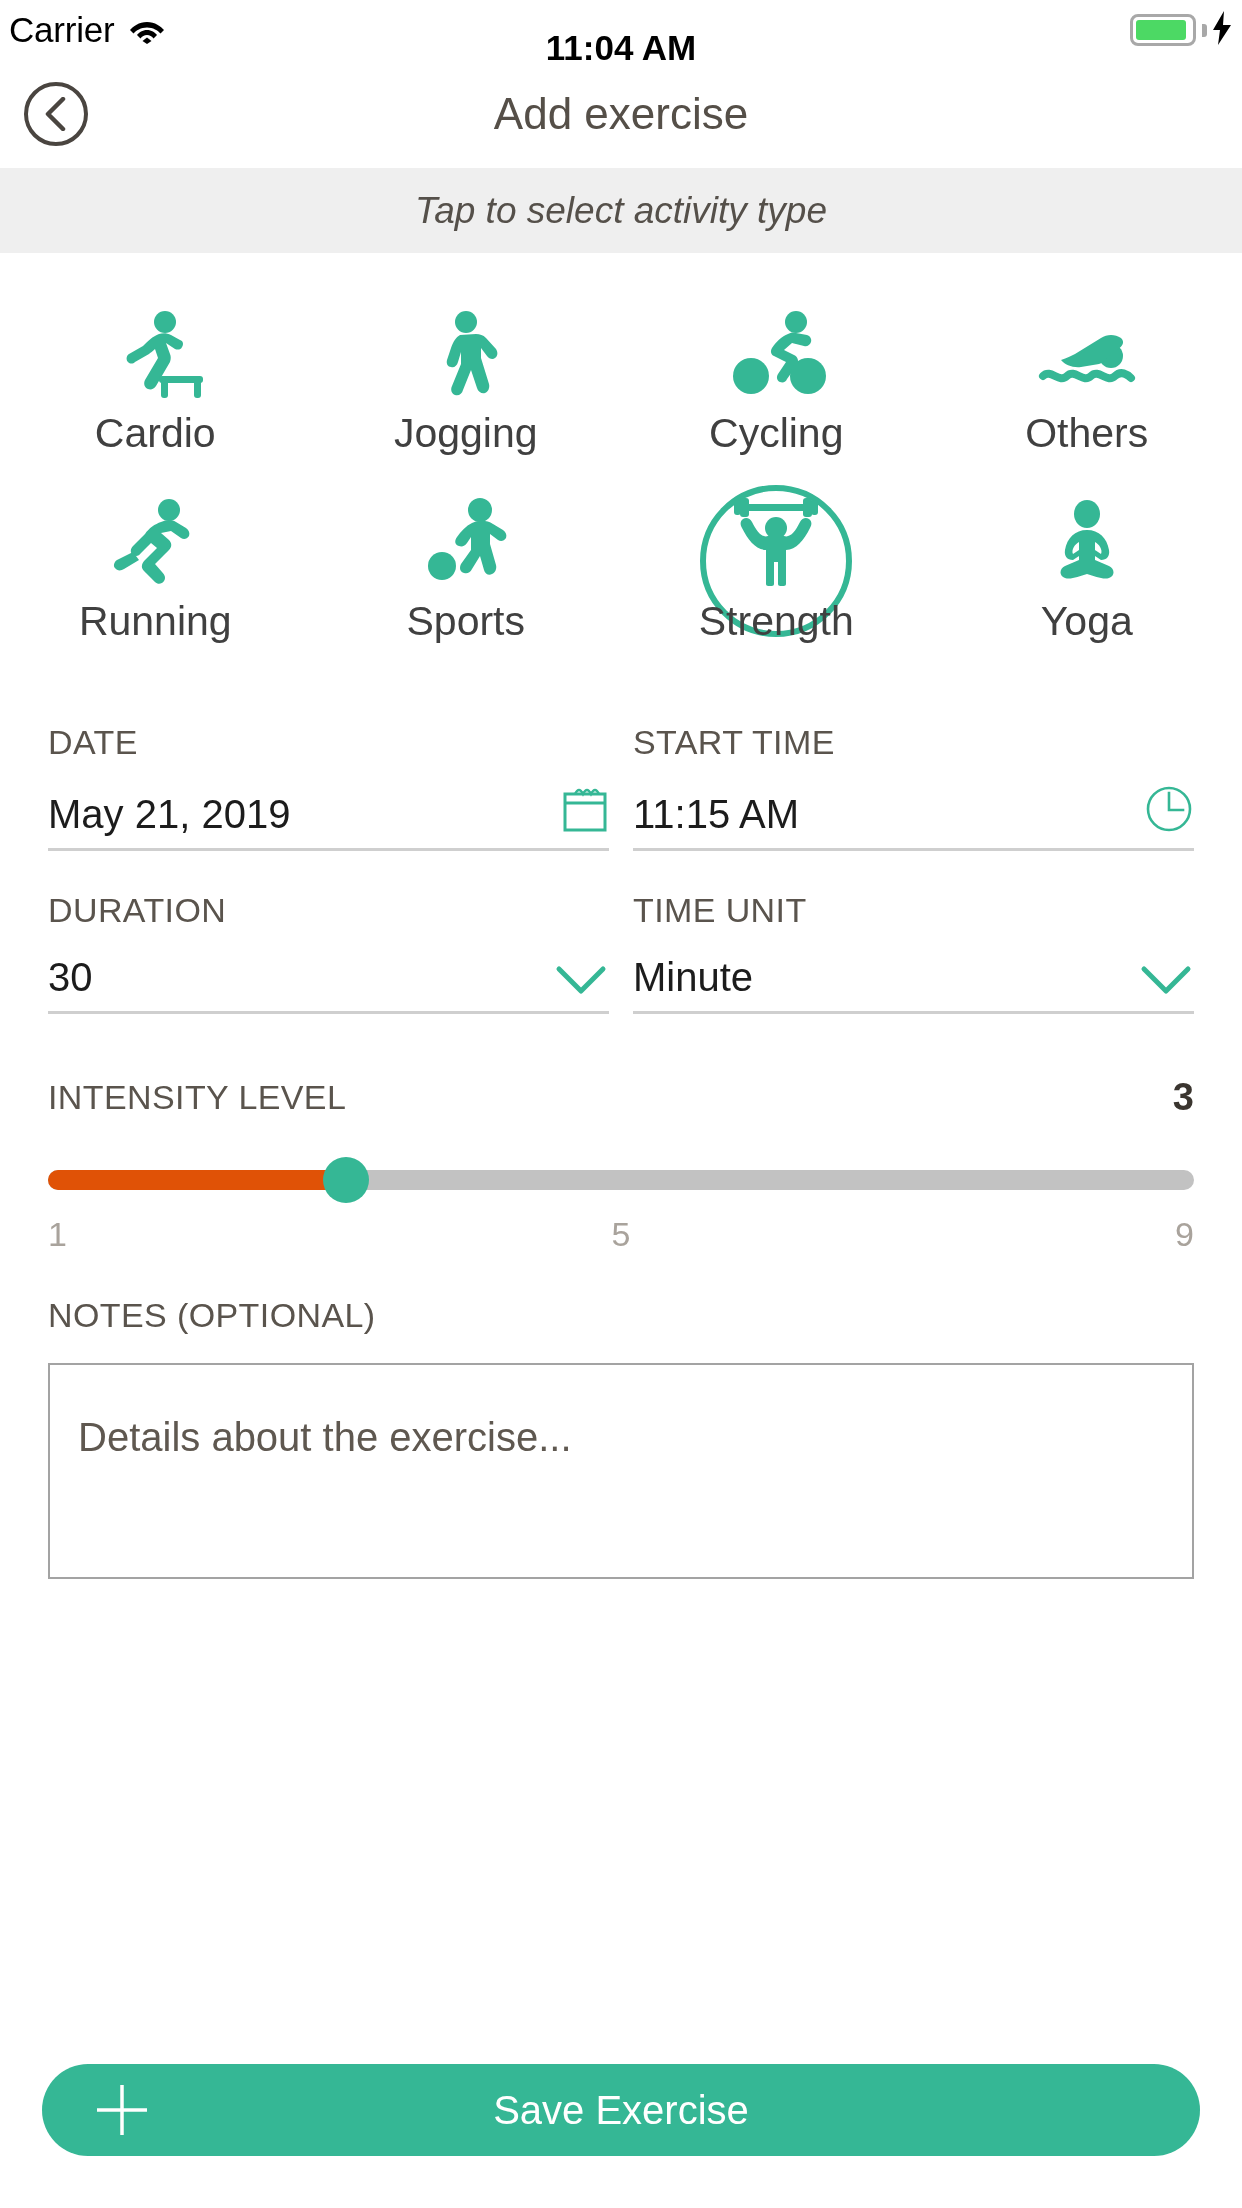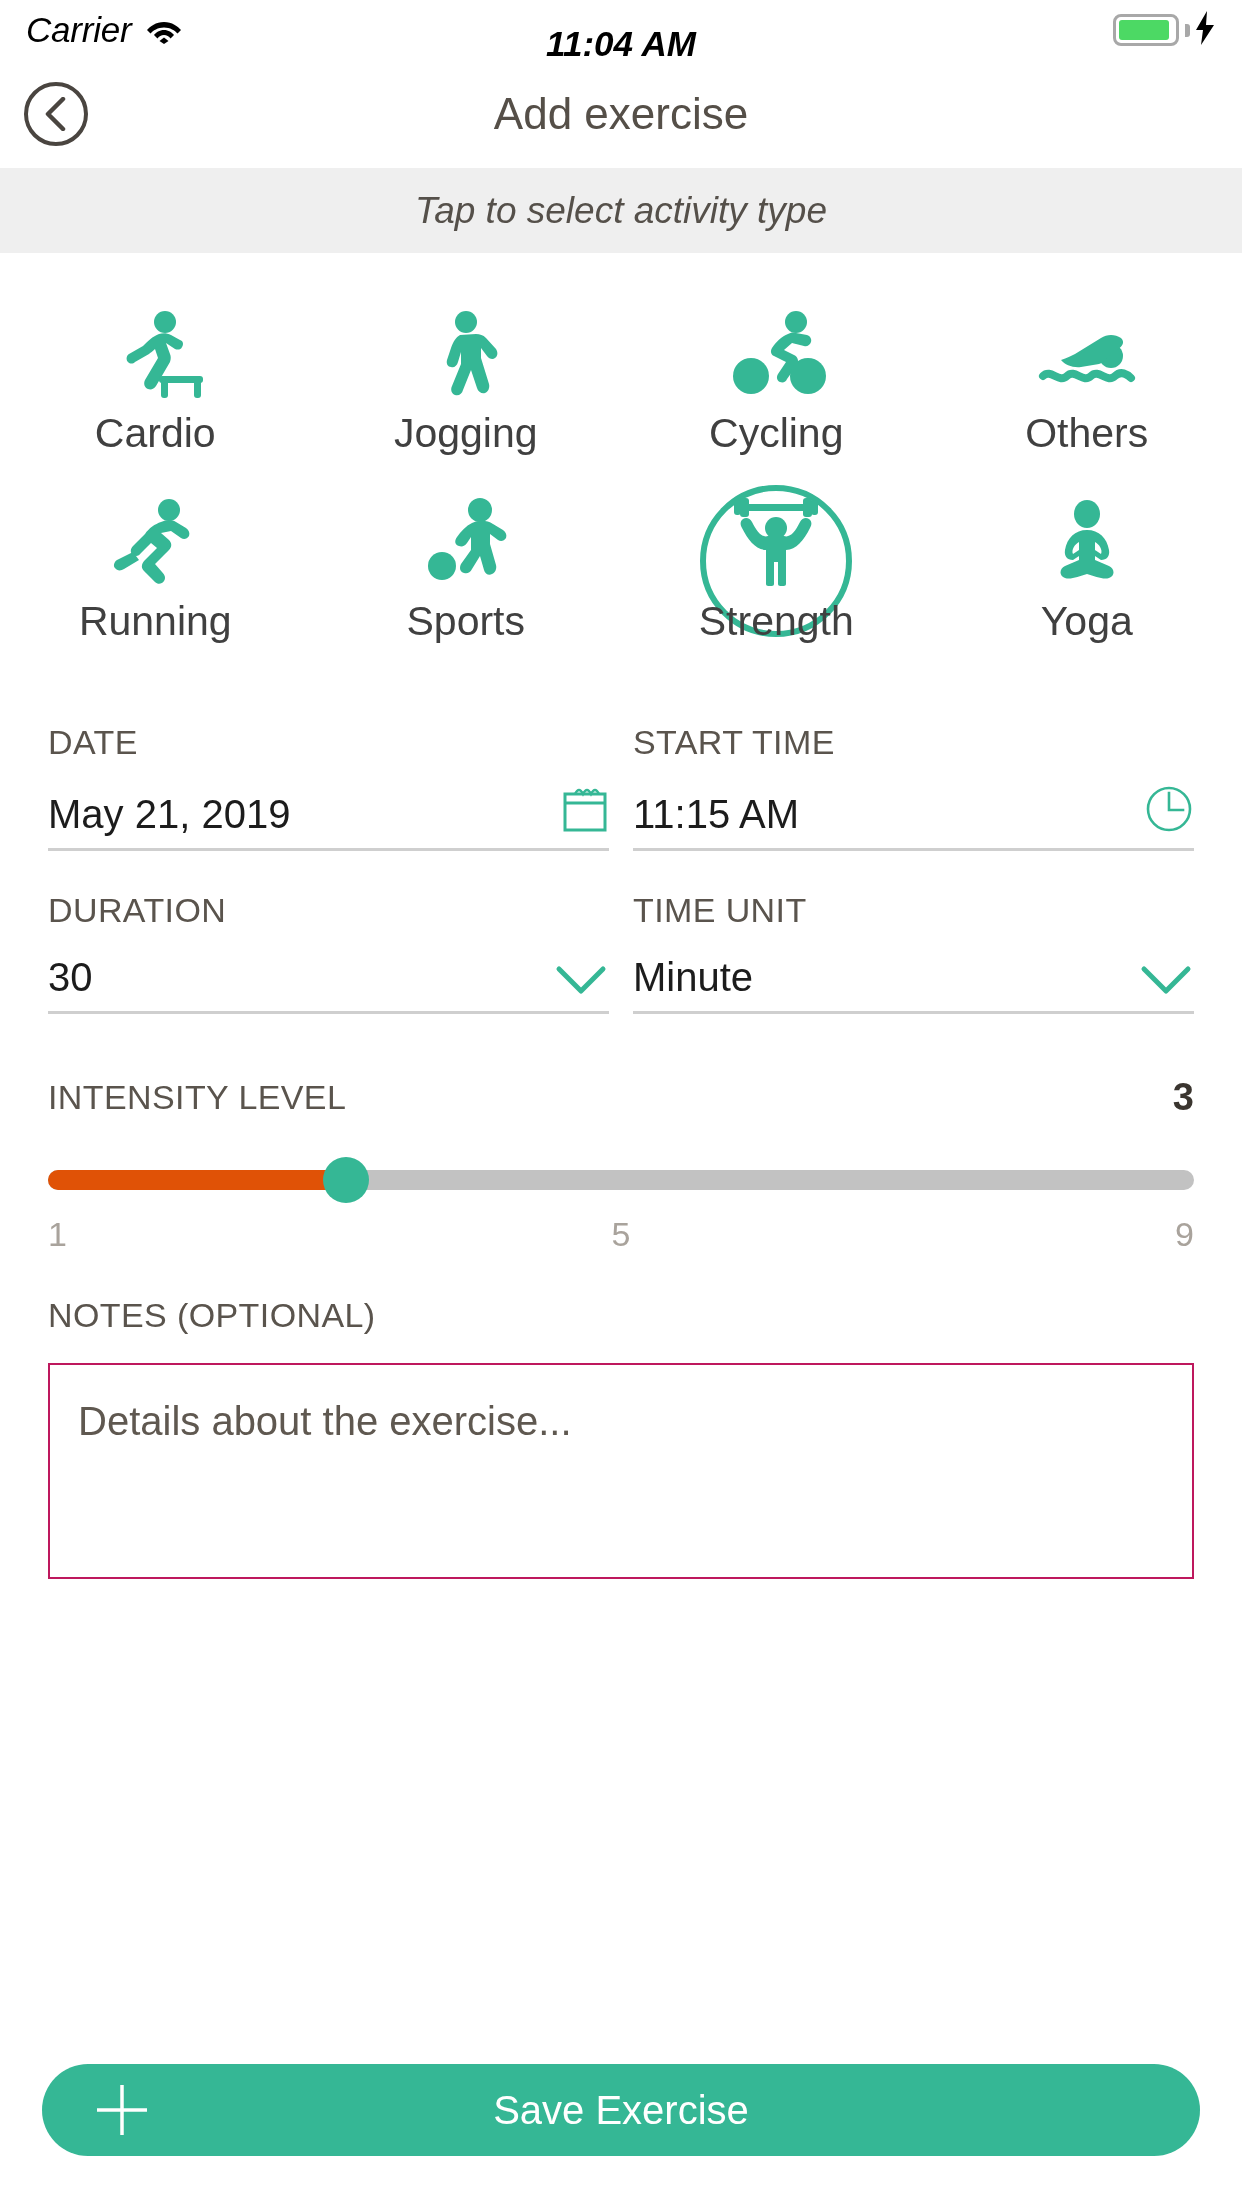--- a/index.html
+++ b/index.html
@@ -10,25 +10,23 @@
     background: #ffffff;
     font-family: "Liberation Sans", sans-serif;
     overflow: hidden;
     position: relative;
   }
 
   
   .status-bar {
     height: 60px;
     display: flex;
-    align-items: center;
-    padding: 0 26px;
+    padding: 0 9px;
     position: relative;
     background: #ffffff;
-    font-style: italic;
   }
   .status-left {
     display: flex;
     align-items: center;
     gap: 14px;
   }
   .carrier-text {
     font-size: 35px;
     color: #000000;
     letter-spacing: -0.2px;
@@ -263,23 +261,23 @@
 
   
   .notes-block { padding: 42px 48px 0 48px; }
   .notes-label {
     font-size: 34px;
     color: #5a544d;
     letter-spacing: 0.4px;
     margin-bottom: 28px;
   }
   .notes-box {
-    border: 2px solid #be185d;
+    border: 2px solid #a3a3a3;
     height: 216px;
-    padding: 34px 28px;
+    padding: 50px 28px;
     background: #ffffff;
     cursor: text;
   }
   .notes-placeholder {
     font-size: 40px;
     color: #5f5850;
   }
 
   
   .save-bar {

